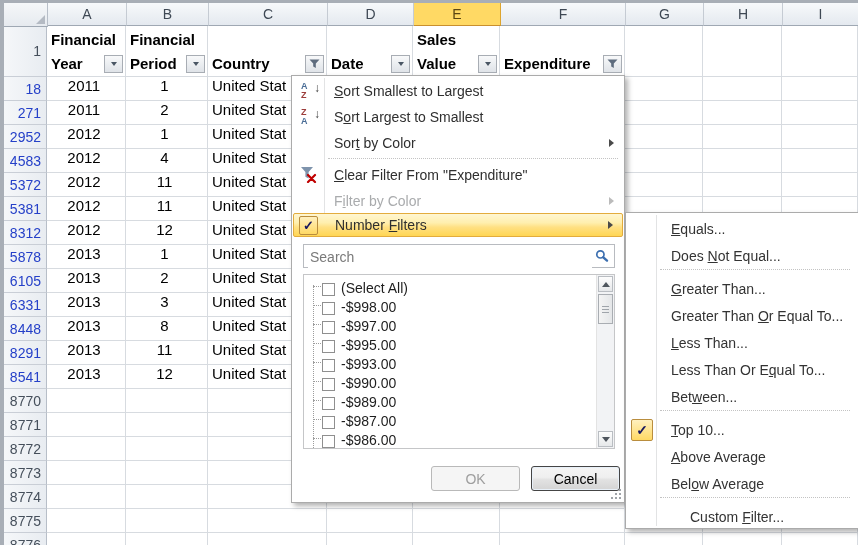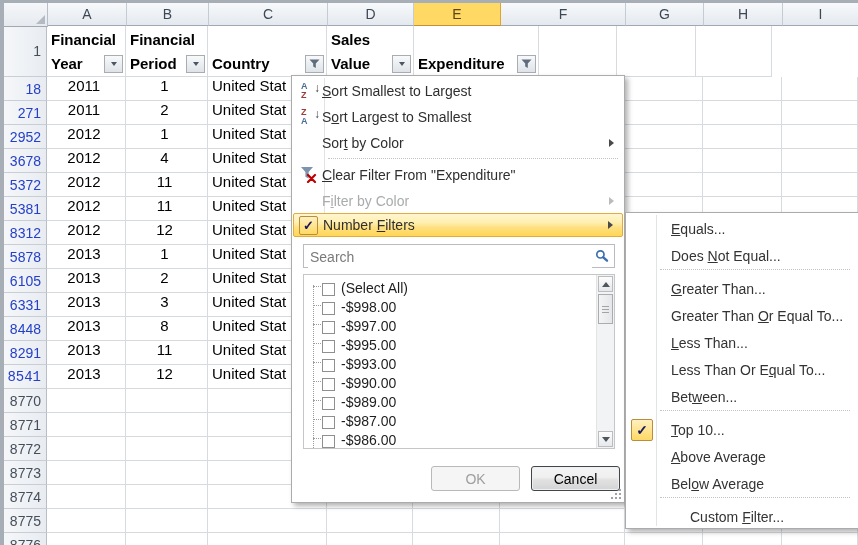--- a/index.html
+++ b/index.html
@@ -39,21 +39,21 @@
         background:linear-gradient(#F8F9FA,#DFE3E8);border:1px solid #A8ADB4;
         display:flex;align-items:center;justify-content:center;}
   .dtri{width:0;height:0;border-top:4px solid #4A5664;border-left:3.5px solid transparent;border-right:3.5px solid transparent;}
 
   
   .fmenu{position:absolute;left:291px;top:75px;width:334px;height:428px;box-sizing:border-box;
          background:#fff;border:1px solid #ABABAB;z-index:10;
          box-shadow:3px 3px 5px rgba(0,0,0,0.30);font-size:14px;color:#2F2F2F;}
   .gutline{position:absolute;left:32px;top:2px;height:158px;border-left:1px solid #E2E3E4;}
   .mitem{position:absolute;left:1px;right:1px;height:26px;display:flex;align-items:center;cursor:default;}
-  .mitem .lab{position:absolute;left:29px;white-space:nowrap;}
+  .mitem .lab{position:absolute;left:41px;white-space:nowrap;}
   .mitem.dis .lab{color:#A9ABAD;}
   .mitem .arr{position:absolute;right:9px;width:0;height:0;
               border-left:5px solid #4A4A4A;border-top:4px solid transparent;border-bottom:4px solid transparent;}
   .mitem.dis .arr{border-left-color:#BBBBBB;}
   .mitem.hl{background:linear-gradient(180deg,#FFF6D1 0%,#FFEFAE 40%,#FFE083 60%,#FFD654 100%);
             border:1px solid #E3AC3D;border-radius:2px;height:22px;}
   .msep{position:absolute;left:36px;right:6px;border-top:1px dotted #C3C3C3;}
   .micon{position:absolute;left:6px;width:22px;height:20px;}
   .chkbox{position:absolute;left:5px;width:19px;height:19px;box-sizing:border-box;border:1px solid #B98D3E;border-radius:2px;
           background:linear-gradient(#FFF0BF,#FFD964);display:flex;align-items:center;justify-content:center;
@@ -153,20 +153,26 @@
           </div>
         </div>
         <div class="c hcell" style="width: 119px;">
           <div>Country</div>
           <div class="hbtn">
             <svg width="11" height="10" viewBox="0 0 11 10">
               <path d="M0.5 0.5 H10.5 L6.8 4.6 V9 L4.2 7.6 V4.6 Z" fill="#5E6C7E"></path>
             </svg>
           </div>
         </div>
+        <div class="c hcell" style="width: 86px;">
+          <div>Date</div>
+          <div class="hbtn">
+            <span class="dtri"></span>
+          </div>
+        </div>
         <div class="c hcell" style="width: 87px;">
           <div>Sales</div>
           <div>Value</div>
           <div class="hbtn">
             <span class="dtri"></span>
           </div>
         </div>
         <div class="c hcell" style="width: 125px;">
           <div>Expenditure</div>
           <div class="hbtn">
@@ -209,21 +215,21 @@
         <div class="c num" style="width: 82px; height: 24px;">1</div>
         <div class="c txt" style="width: 119px; height: 24px;">United Stat</div>
         <div class="c" style="width: 86px; height: 24px;"></div>
         <div class="c" style="width: 87px; height: 24px;"></div>
         <div class="c" style="width: 125px; height: 24px;"></div>
         <div class="c" style="width: 78px; height: 24px;"></div>
         <div class="c" style="width: 79px; height: 24px;"></div>
         <div class="c" style="width: 76px; height: 24px;"></div>
       </div>
       <div class="r" style="height: 24px;">
-        <div class="rowhdr blue" style="height: 24px;">3678</div>
+        <div class="rowhdr blue" style="height: 24px;">4583</div>
         <div class="c num" style="width: 79px; height: 24px;">2012</div>
         <div class="c num" style="width: 82px; height: 24px;">4</div>
         <div class="c txt" style="width: 119px; height: 24px;">United Stat</div>
         <div class="c" style="width: 86px; height: 24px;"></div>
         <div class="c" style="width: 87px; height: 24px;"></div>
         <div class="c" style="width: 125px; height: 24px;"></div>
         <div class="c" style="width: 78px; height: 24px;"></div>
         <div class="c" style="width: 79px; height: 24px;"></div>
         <div class="c" style="width: 76px; height: 24px;"></div>
       </div>
@@ -317,21 +323,21 @@
         <div class="c num" style="width: 82px; height: 24px;">11</div>
         <div class="c txt" style="width: 119px; height: 24px;">United Stat</div>
         <div class="c" style="width: 86px; height: 24px;"></div>
         <div class="c" style="width: 87px; height: 24px;"></div>
         <div class="c" style="width: 125px; height: 24px;"></div>
         <div class="c" style="width: 78px; height: 24px;"></div>
         <div class="c" style="width: 79px; height: 24px;"></div>
         <div class="c" style="width: 76px; height: 24px;"></div>
       </div>
       <div class="r" style="height: 24px;">
-        <div class="rowhdr blue" style="height: 24px; font-family: Liberation Mono, monospace;">8541</div>
+        <div class="rowhdr blue" style="height: 24px;">8541</div>
         <div class="c num" style="width: 79px; height: 24px;">2013</div>
         <div class="c num" style="width: 82px; height: 24px;">12</div>
         <div class="c txt" style="width: 119px; height: 24px;">United Stat</div>
         <div class="c" style="width: 86px; height: 24px;"></div>
         <div class="c" style="width: 87px; height: 24px;"></div>
         <div class="c" style="width: 125px; height: 24px;"></div>
         <div class="c" style="width: 78px; height: 24px;"></div>
         <div class="c" style="width: 79px; height: 24px;"></div>
         <div class="c" style="width: 76px; height: 24px;"></div>
       </div>

